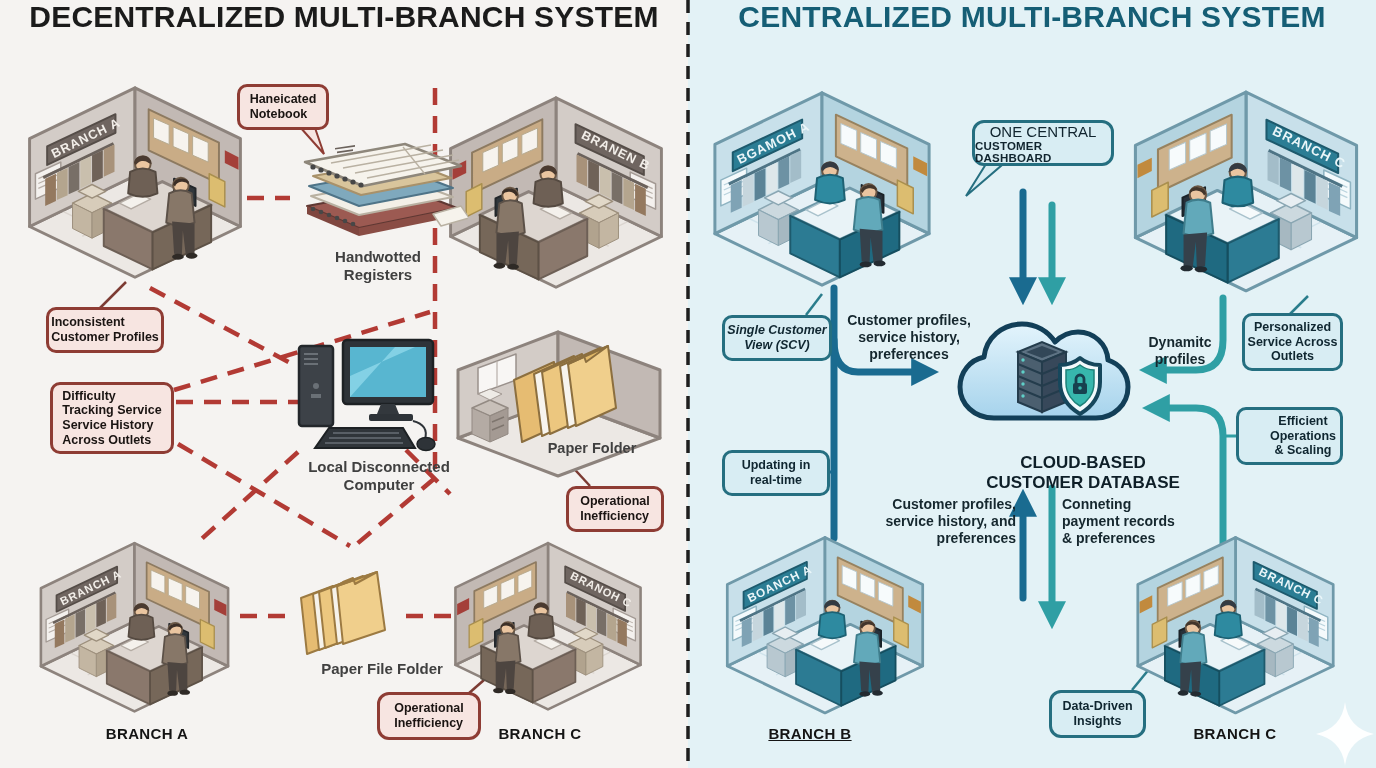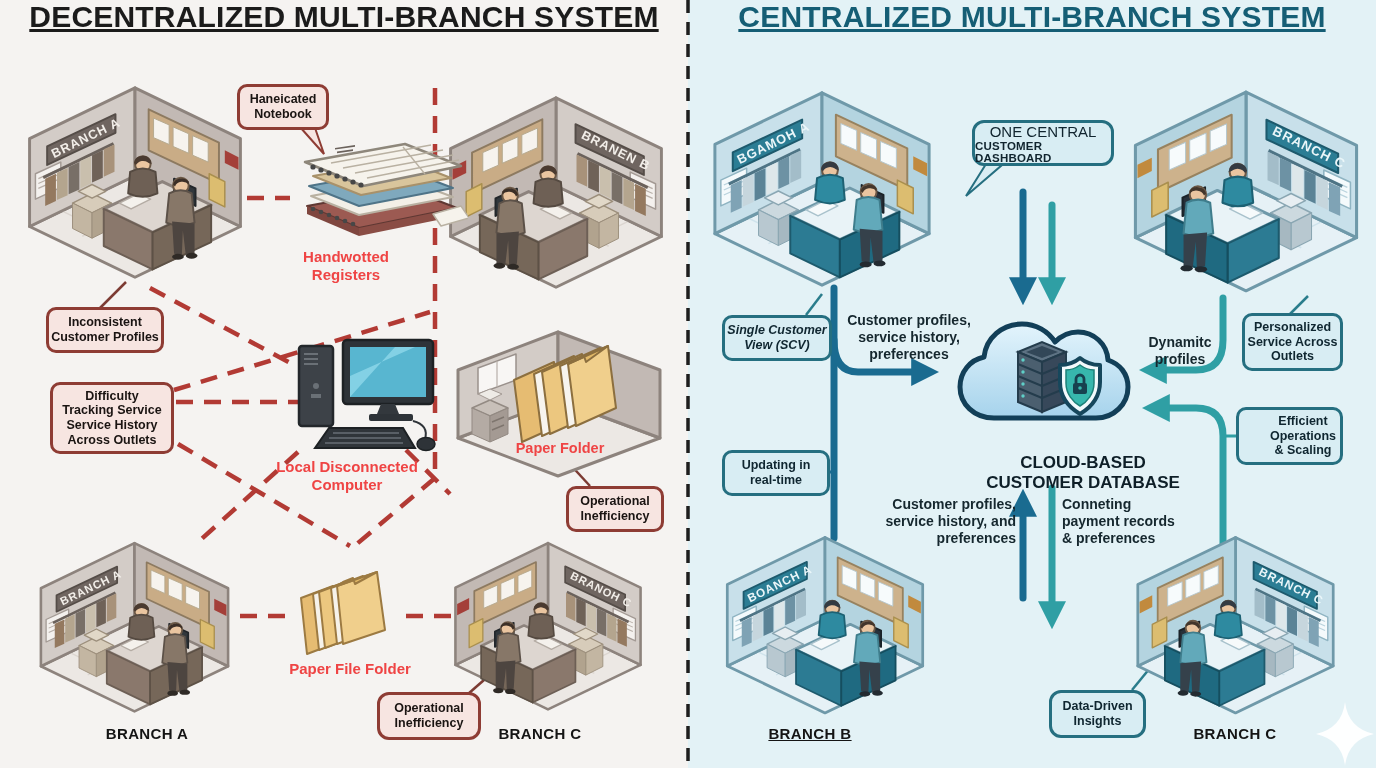--- a/index.html
+++ b/index.html
@@ -1,26 +1,26 @@
 <!DOCTYPE html>
 <html><head>
 <meta charset="utf-8">
 <style>
   html,body{margin:0;padding:0;background:#ffffff;}
   .canvas{position:relative;width:1376px;height:768px;overflow:hidden;font-family:"Liberation Sans",sans-serif;}
   .abs{position:absolute;}
   .panel-bg{top:0;height:768px;width:688px;}
-  .panel-title{font-weight:800;font-size:30px;text-align:center;letter-spacing:.2px;white-space:nowrap;text-decoration:underline;}
+  .panel-title{font-weight:800;font-size:30px;text-align:center;letter-spacing:.2px;white-space:nowrap;}
   .pbox{background:#f7e5e1;border:3px solid #8e3c34;border-radius:10px;display:flex;align-items:center;justify-content:center;
-        text-align:center;font-weight:700;font-size:12.5px;line-height:1.18;white-space:pre-line;color:#1a1412;box-sizing:border-box;z-index:3;}
+        text-align:left;font-weight:700;font-size:12.5px;line-height:1.18;white-space:pre-line;color:#1a1412;box-sizing:border-box;z-index:3;}
   .rbox{background:#d8edf3;border:3px solid #256f80;border-radius:10px;display:flex;align-items:center;justify-content:center;
         text-align:center;font-weight:700;font-size:12.5px;line-height:1.18;white-space:pre-line;color:#0f2630;box-sizing:border-box;z-index:3;}
   .freetext{font-weight:700;font-size:14px;line-height:1.22;white-space:pre-line;color:#15272e;text-align:center;z-index:3;}
   .caption{font-weight:700;font-size:15px;letter-spacing:.4px;color:#141414;text-align:center;z-index:3;}
-  .label-dark{font-weight:700;font-size:15px;line-height:1.2;color:#ef4444;text-align:center;white-space:pre-line;z-index:3;}
+  .label-dark{font-weight:700;font-size:15px;line-height:1.2;color:#404040;text-align:center;white-space:pre-line;z-index:3;margin-left:32px;}
   .overlay{pointer-events:none;z-index:1;}
   .store,.icon-svg{z-index:2;}
   .sign-text{font-family:"Liberation Sans",sans-serif;font-weight:700;font-size:13px;letter-spacing:1px;}
   .cloud-label{font-weight:800;font-size:17px;line-height:1.15;color:#0e1f28;text-align:center;white-space:pre-line;z-index:3;}
   .onecentral{background:#d8edf3;border:3px solid #256f80;border-radius:12px;display:flex;flex-direction:column;align-items:center;justify-content:center;z-index:3;box-sizing:border-box;}
   .onecentral .l1{font-weight:400;font-size:15px;color:#10242e;}
   .onecentral .l2{font-weight:800;font-size:11.5px;color:#10242e;letter-spacing:.2px;}
 </style>
 </head>
 <body>

